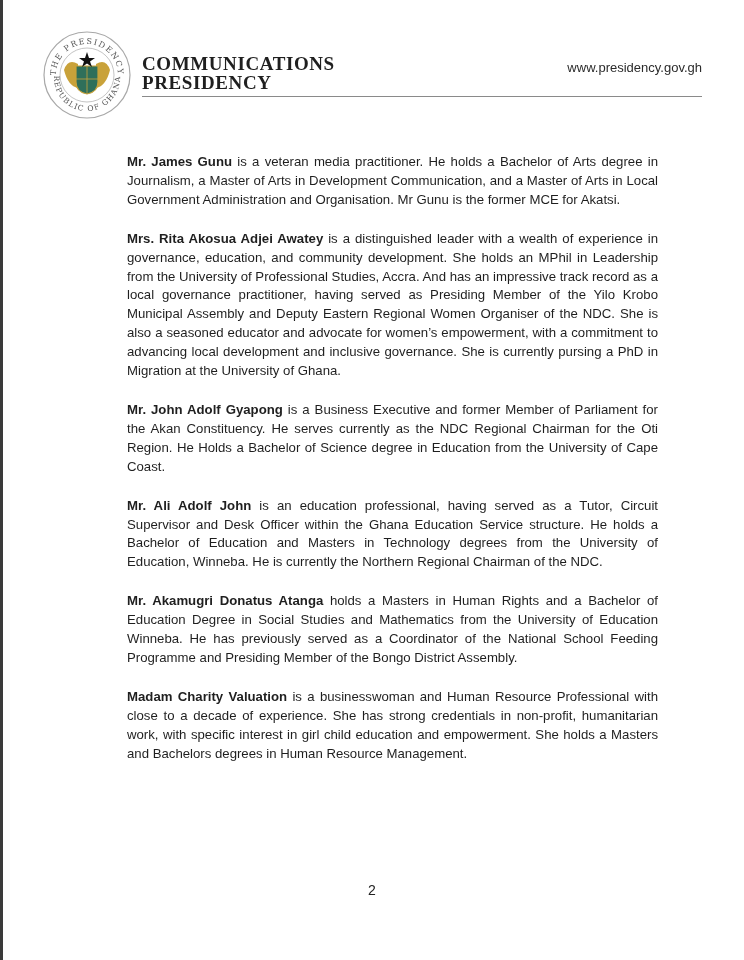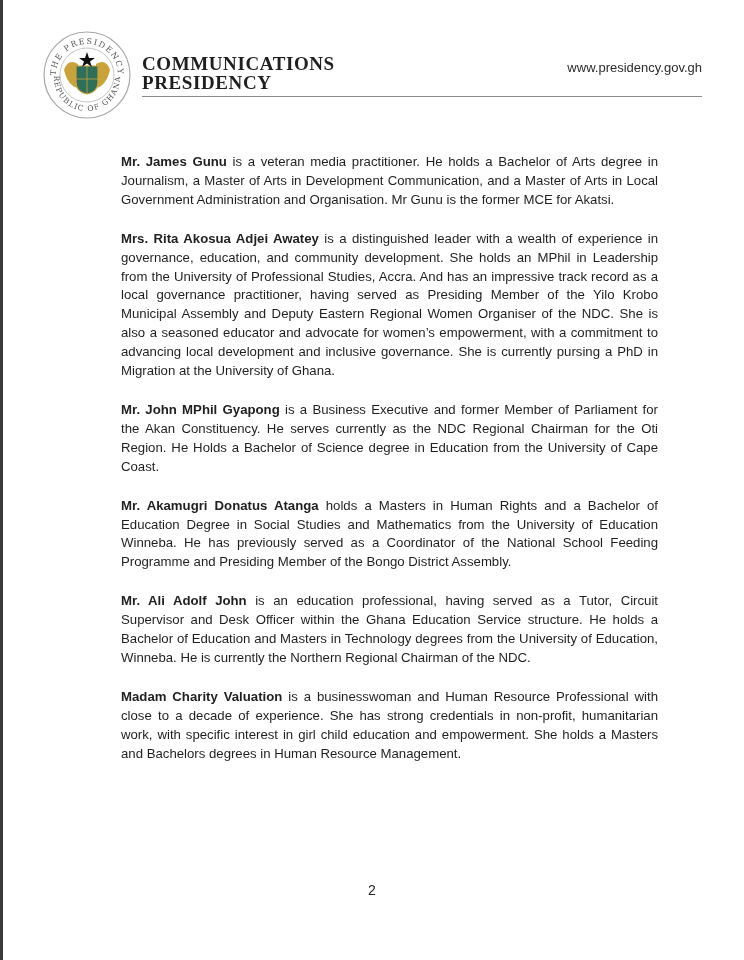--- a/index.html
+++ b/index.html
@@ -33,21 +33,21 @@
   }
   .website {
     position: absolute; right: 42px; top: 60px;
     font-size: 13px; color: #2b2b2b;
   }
   .content {
     position: absolute; left: 117px; top: 153px; width: 541px;
     font-size: 13.2px; line-height: 18.9px;
     text-align: justify; color: #1f1f1f;
   }
-  .bio { margin: 0 0 20px 4px; }
+  .bio { margin: 0 0 20px 10px; }
   .bio .name { font-weight: bold; }
   .page-number {
     position: absolute; left: 0; width: 744px; top: 882px;
     text-align: center; font-size: 14px; color: #222;
   }
 </style>
 </head>
 <body>
 
 <div class="left-edge"></div>
@@ -80,19 +80,19 @@
     <div>COMMUNICATIONS</div>
     <div>PRESIDENCY</div>
   </div>
   <div class="header-rule"></div>
   <div class="website">www.presidency.gov.gh</div>
 </div>
 
 <div class="content">
   <p class="bio"><span class="name">Mr. James Gunu</span><span> is a veteran media practitioner. He holds a Bachelor of Arts degree in Journalism, a Master of Arts in Development Communication, and a Master of Arts in Local Government Administration and Organisation. Mr Gunu is the former MCE for Akatsi.</span></p>
   <p class="bio"><span class="name">Mrs. Rita Akosua Adjei Awatey</span><span> is a distinguished leader with a wealth of experience in governance, education, and community development. She holds an MPhil in Leadership from the University of Professional Studies, Accra. And has an impressive track record as a local governance practitioner, having served as Presiding Member of the Yilo Krobo Municipal Assembly and Deputy Eastern Regional Women Organiser of the NDC. She is also a seasoned educator and advocate for women’s empowerment, with a commitment to advancing local development and inclusive governance. She is currently pursing a PhD in Migration at the University of Ghana.</span></p>
-  <p class="bio"><span class="name">Mr. John MPhil Gyapong</span><span> is a Business Executive and former Member of Parliament for the Akan Constituency. He serves currently as the NDC Regional Chairman for the Oti Region. He Holds a Bachelor of Science degree in Education from the University of Cape Coast.</span></p>
+  <p class="bio"><span class="name">Mr. John Adolf Gyapong</span><span> is a Business Executive and former Member of Parliament for the Akan Constituency. He serves currently as the NDC Regional Chairman for the Oti Region. He Holds a Bachelor of Science degree in Education from the University of Cape Coast.</span></p>
+  <p class="bio"><span class="name">Mr. Ali Adolf John</span><span> is an education professional, having served as a Tutor, Circuit Supervisor and Desk Officer within the Ghana Education Service structure. He holds a Bachelor of Education and Masters in Technology degrees from the University of Education, Winneba. He is currently the Northern Regional Chairman of the NDC.</span></p>
   <p class="bio"><span class="name">Mr. Akamugri Donatus Atanga</span><span> holds a Masters in Human Rights and a Bachelor of Education Degree in Social Studies and Mathematics from the University of Education Winneba. He has previously served as a Coordinator of the National School Feeding Programme and Presiding Member of the Bongo District Assembly.</span></p>
-  <p class="bio"><span class="name">Mr. Ali Adolf John</span><span> is an education professional, having served as a Tutor, Circuit Supervisor and Desk Officer within the Ghana Education Service structure. He holds a Bachelor of Education and Masters in Technology degrees from the University of Education, Winneba. He is currently the Northern Regional Chairman of the NDC.</span></p>
   <p class="bio"><span class="name">Madam Charity Valuation</span><span> is a businesswoman and Human Resource Professional with close to a decade of experience. She has strong credentials in non-profit, humanitarian work, with specific interest in girl child education and empowerment. She holds a Masters and Bachelors degrees in Human Resource Management.</span></p>
 </div>
 
 <div class="page-number">2</div>
 
 </body></html>

